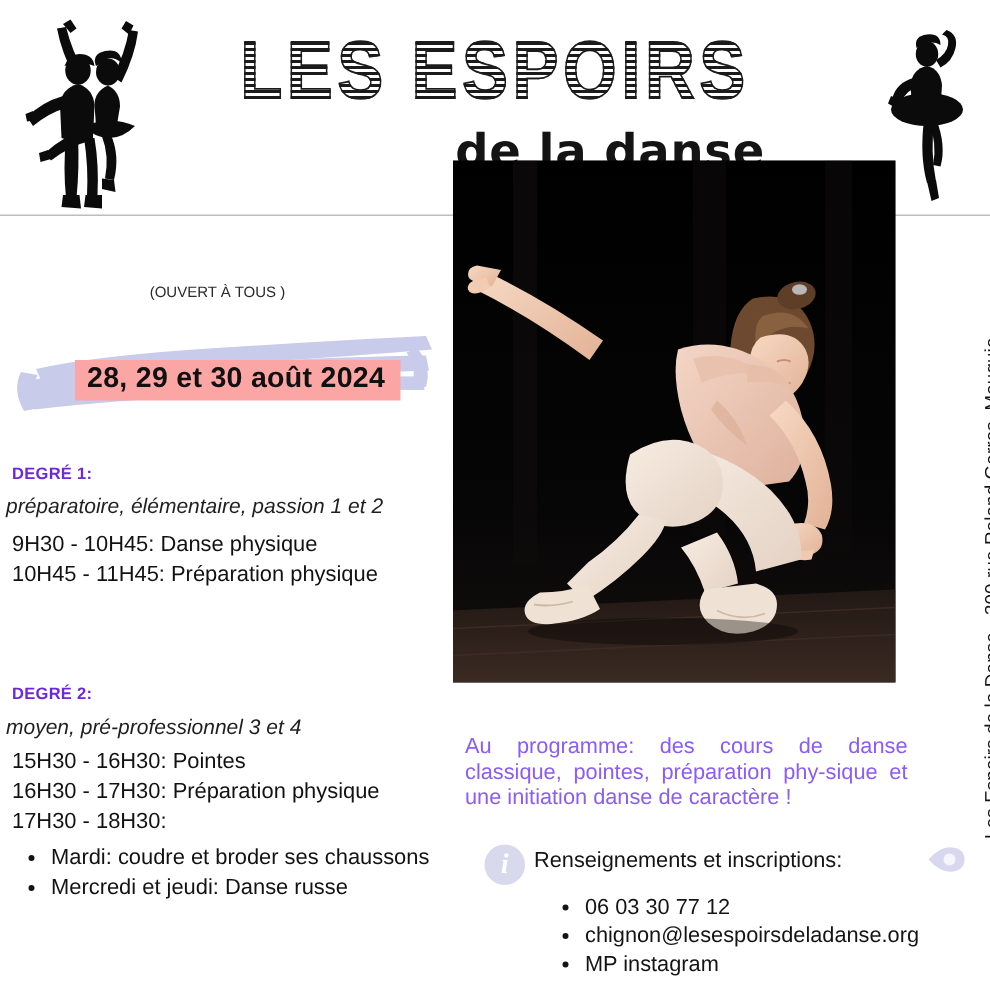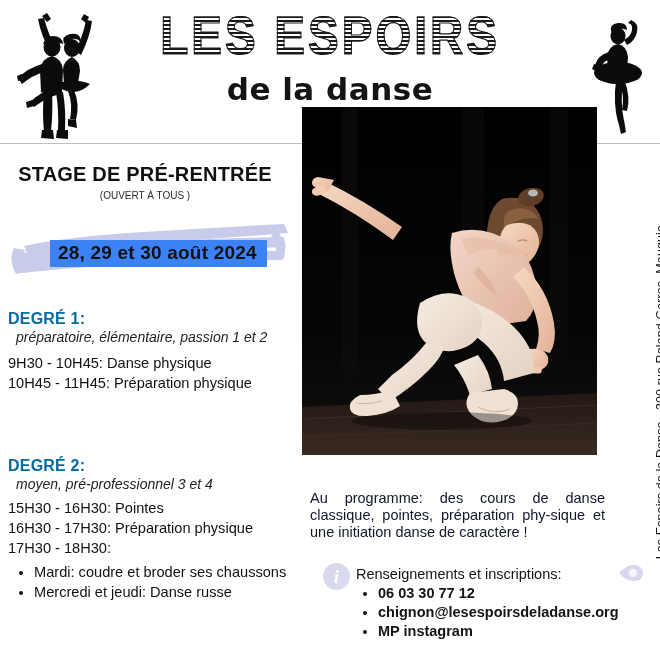--- a/index.html
+++ b/index.html
@@ -47,21 +47,21 @@
     left: 585px;
     top: 14px;
     width: 62px;
     height: 128px;
   }
 
   
   .title-block {
     position: absolute;
     left: 150px;
-    top: 4px;
+    top: 16px;
     width: 360px;
     text-align: center;
   }
   .title-main {
     font-family: "Liberation Sans", sans-serif;
     font-size: 46px;
     font-weight: 700;
     letter-spacing: 3px;
     line-height: 52px;
     color: #1b1b1b;
@@ -78,20 +78,21 @@
     margin: 0;
   }
   .title-sub {
     font-family: "DejaVu Sans", sans-serif;
     font-size: 31px;
     font-weight: 700;
     letter-spacing: 0.5px;
     color: #141414;
     margin: 16px 0 0 0;
     line-height: 34px;
+    text-align: right;
   }
 
   
   .stage-title {
     position: absolute;
     left: 0;
     top: 163px;
     width: 290px;
     text-align: center;
     font-size: 20px;
@@ -117,40 +118,40 @@
     top: 216px;
     width: 284px;
     height: 64px;
   }
   .brush-wrap svg { display: block; }
   .dates {
     position: absolute;
     left: 50px;
     top: 240px;
     padding: 2px 10px 3px 8px;
-    background: #3b82f6;
+    background: #fca5a5;
     font-size: 19px;
     font-weight: 700;
     color: #111111;
     letter-spacing: 0.2px;
     white-space: nowrap;
   }
 
   
   .degree-head {
     position: absolute;
     left: 8px;
-    font-size: 16px;
+    font-size: 11px;
     font-weight: 700;
     letter-spacing: 0.2px;
-    color: #0369a1;
+    color: #6d28d9;
   }
   .degree-sub {
     position: absolute;
-    left: 16px;
+    left: 4px;
     font-size: 14px;
     font-style: italic;
     color: #1f1f1f;
   }
   .schedule {
     position: absolute;
     left: 8px;
     width: 286px;
     font-size: 14.6px;
     line-height: 20px;
@@ -190,21 +191,21 @@
   .photo svg { display: block; }
 
   
   .programme {
     position: absolute;
     left: 310px;
     top: 490px;
     width: 295px;
     font-size: 14.5px;
     line-height: 17px;
-    color: #0f172a;
+    color: #8b5cf6;
     text-align: justify;
   }
 
   
   .info-icon {
     position: absolute;
     left: 323px;
     top: 563px;
     width: 27px;
     height: 27px;
@@ -221,24 +222,23 @@
   .contact {
     position: absolute;
     left: 356px;
     top: 565px;
     width: 270px;
     font-size: 14.5px;
     line-height: 19px;
     color: #141414;
   }
   .contact ul {
-    margin: 0;
+    margin: 12px;
     padding-left: 22px;
     list-style: disc;
-    font-weight: bold;
   }
 
   
   .vaddress {
     position: absolute;
     right: 6px;
     top: 225px;
     font-size: 12.5px;
     color: #141414;
     white-space: nowrap;
@@ -323,21 +323,20 @@
         <path d="M39 65 q7 18 3 32 l-5 -1 q3 -14 -3 -30z"></path>
       </g>
     </svg>
   </div>
 
   <div class="title-block">
     <div class="title-main">LES ESPOIRS</div>
     <div class="title-sub">de la danse</div>
   </div>
 
-  <div class="stage-title">STAGE DE PRÉ-RENTRÉE</div>
   <div class="stage-sub">(OUVERT À TOUS )</div>
 
   <div class="brush-wrap">
     <svg viewBox="0 0 284 64" width="284" height="64" aria-hidden="true">
       <g fill="#c9cbea">
         <path d="M16 30 q40 -9 120 -14 q80 -5 140 -8 l4 9 q-60 5 -140 10 q-80 5 -120 12z"></path>
         <path d="M8 38 q50 -8 130 -12 q78 -4 138 -5 l2 10 q-62 2 -140 7 q-80 5 -126 12z"></path>
         <path d="M10 47 q52 -7 132 -10 q76 -3 132 -2 l1 9 q-58 -1 -132 3 q-78 4 -128 10z"></path>
         <path d="M6 32 q-6 12 2 26 l10 -2 q-6 -11 -1 -22z"></path>
         <path d="M270 16 q10 12 6 26 l-9 -1 q3 -12 -4 -22z"></path>

